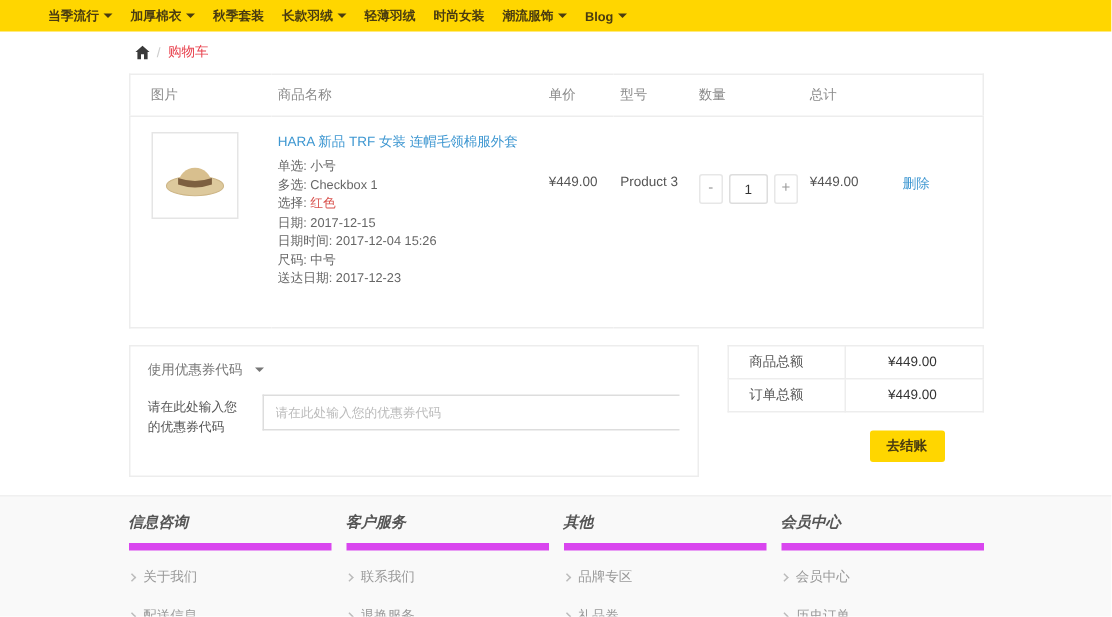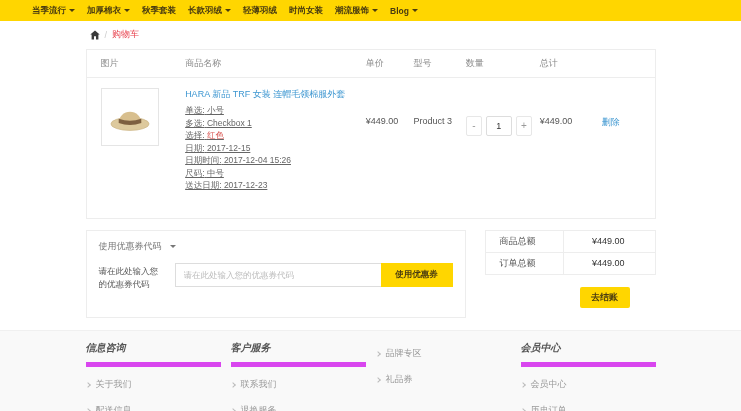--- a/index.html
+++ b/index.html
@@ -33,21 +33,21 @@
   .c-price{ width:48px; }
   .c-model{ width:53px; }
   .c-qty  { width:64px; }
   .c-total{ width:63px; }
   .c-del  { width:59px; }
   td.c-price, td.c-model, td.c-qty, td.c-total, td.c-del { padding-top:38px; color:#555; }
   .thumb { width:58px; height:58px; border:1px solid #e5e5e5; display:flex; align-items:center;
     justify-content:center; background:#fff; cursor:pointer; }
   .prod-link { color:#3e97d1; text-decoration:none; cursor:pointer; display:block;
     margin-bottom:3px; line-height:13px; }
-  .opt-line { color:#666; font-size:8.5px; line-height:12.5px;text-decoration:underline; }
+  .opt-line { color:#666; font-size:8.5px; line-height:12.5px; }
   .opt-line .red { color:#d9534f;margin-top:12px; }
   .qty-box { display:inline-flex; align-items:stretch; height:20px; }
   .qty-btn { width:16px; border:1px solid #e7e7e7; background:#fff; color:#9a9a9a; font-size:10px;
     line-height:18px; text-align:center; cursor:pointer; border-radius:2px; }
   .qty-input { width:26px; border:1px solid #ddd; margin:0 4px; text-align:center; font-size:9px;
     color:#333; border-radius:2px; }
   .remove-link { color:#3e97d1; text-decoration:none; cursor:pointer; }
 
   
   .cart-bottom { display:flex; justify-content:space-between; margin-top:11px; }
@@ -187,21 +187,20 @@
 
       <div class="coupon-panel">
         <div class="coupon-head">
           <span>使用优惠券代码</span>
           <i class="caret"></i>
         </div>
         <div class="coupon-body">
           <label class="coupon-label">请在此处输入您的优惠券代码</label>
           <div class="input-group">
             <input class="coupon-input" type="text" placeholder="请在此处输入您的优惠券代码" style="">
-            <button class="btn-yellow apply-btn">使用优惠券</button>
           </div>
         </div>
       </div>
 
       <div class="totals-col">
         <table class="totals-table">
           <tbody>
               <tr>
             <td class="t-label">商品总额</td>
             <td class="t-value">¥449.00</td>
@@ -237,20 +236,21 @@
             <i class="chev"></i>
             <span>联系我们</span>
           </a>
         <a class="flink">
             <i class="chev"></i>
             <span>退换服务</span>
           </a>
 
       </div>
       <div class="fcol">
+        <h4>其他</h4>
         <a class="flink">
             <i class="chev"></i>
             <span>品牌专区</span>
           </a>
         <a class="flink">
             <i class="chev"></i>
             <span>礼品券</span>
           </a>
 
       </div>

